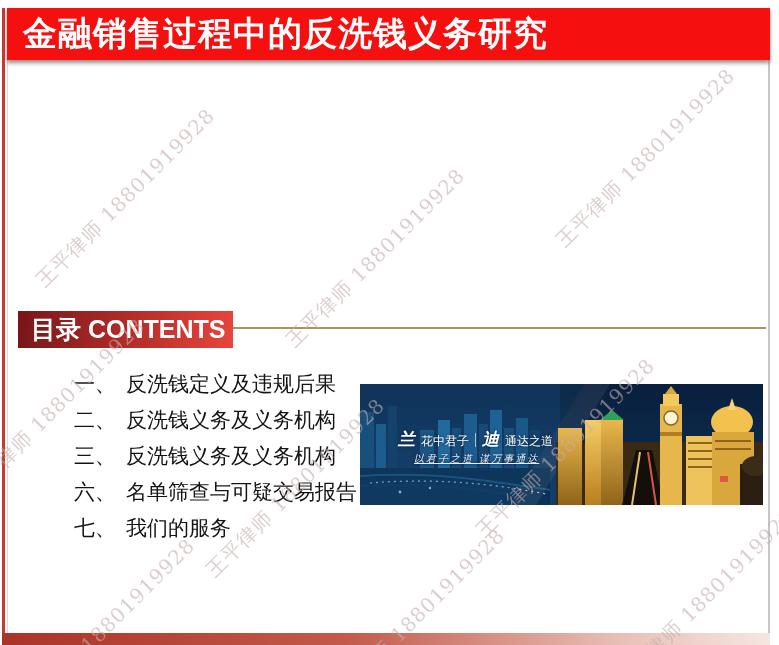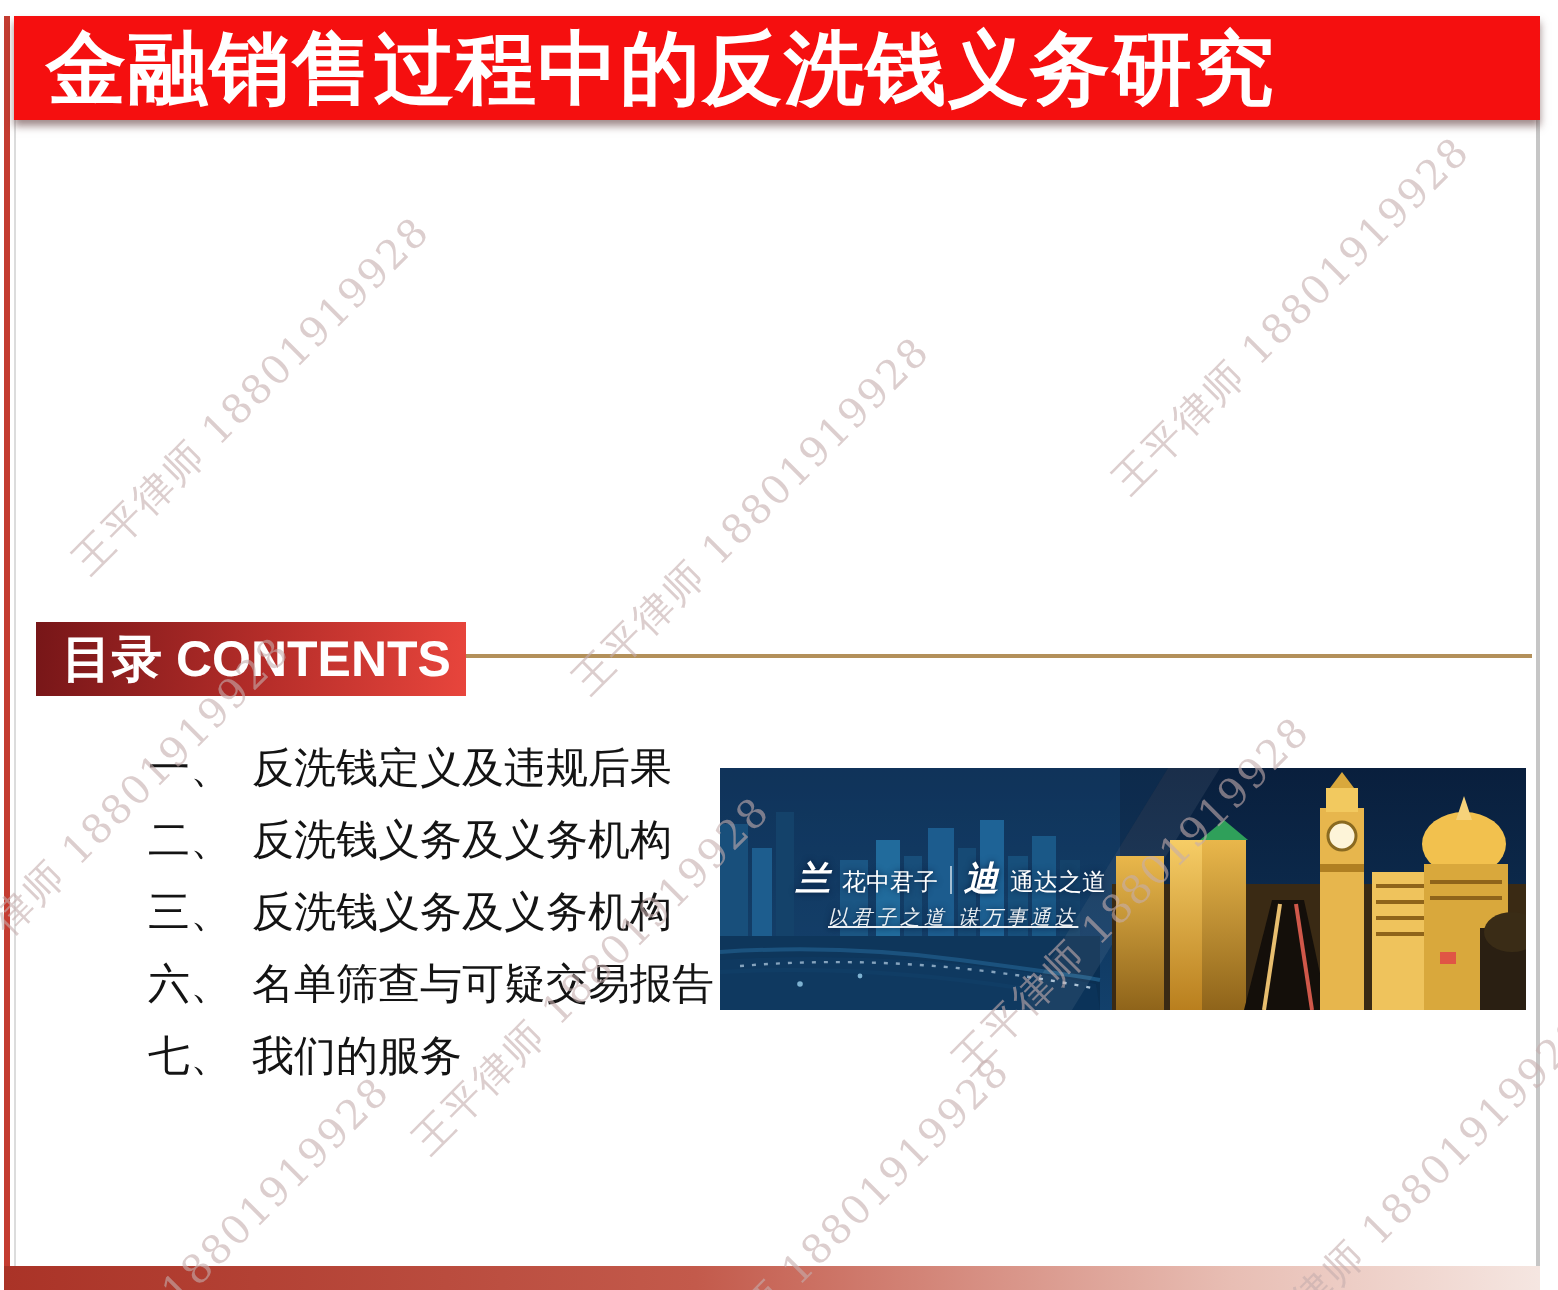--- a/index.html
+++ b/index.html
@@ -9,21 +9,21 @@
   
   .border-left-red{position:absolute; left:2px; top:8px; width:3px; height:637px; background:#c43c31;}
   .line-left-gray{position:absolute; left:7px; top:58px; width:1px; height:575px; background:#dcdcdc;}
   .line-right-gray{position:absolute; left:768px; top:8px; width:2px; height:637px; background:#c6c6c6;}
 
   
   .header{position:absolute; left:7px; top:8px; width:763px; height:52px;
           background:#f50f0f; box-shadow:0 3px 4px rgba(80,40,40,.55);
           display:flex; align-items:center; padding-left:16px; box-sizing:border-box;}
   .header .title{color:#ffffff; font-family:"DejaVu Sans", sans-serif; font-weight:bold;
-          font-size:40px; letter-spacing:1px; white-space:nowrap;}
+          font-size:34px; letter-spacing:1px; white-space:nowrap;}
 
   
   .wm-layer{position:absolute; left:0; top:0; width:779px; height:645px; pointer-events:none; z-index:3;}
   .wm{position:absolute; white-space:nowrap; color:rgba(196,174,174,0.6); font-size:20px;
       letter-spacing:1px; transform:rotate(-45deg); transform-origin:left center;
       font-family:"DejaVu Serif", serif;}
 
   
   .intro{position:absolute; left:30px; top:82px; width:722px; color:#141414;
          font-size:21px; line-height:30px; text-align:justify; z-index:2;}

